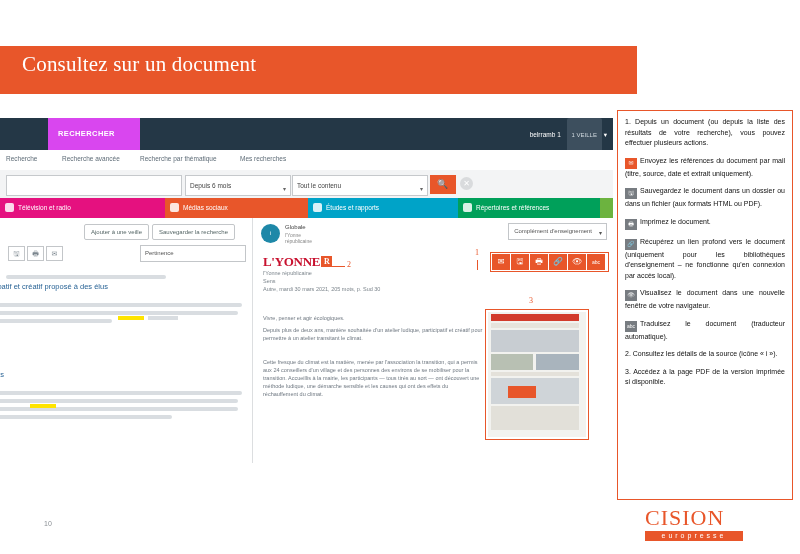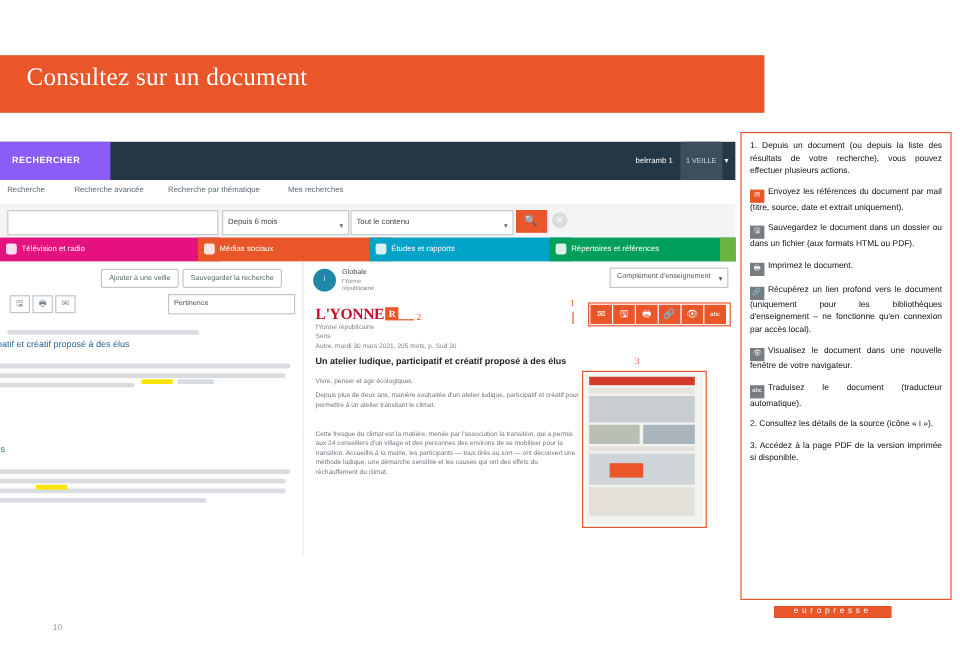--- a/index.html
+++ b/index.html
@@ -28,21 +28,21 @@
   
   .navbar{
     position:absolute;left:0;top:0;width:613px;height:32px;
     background:#243746;
   }
   .nav-tab{
     position:absolute;top:0;height:32px;line-height:32px;
     color:#ffffff;font-size:7.5px;letter-spacing:.4px;
     padding:0 10px;font-weight:bold;
   }
-  .nav-tab.active{background:#8b5cf6;}
+  .nav-tab.active{background:#d946ef;margin-left:48px;}
   .nav-right{
     position:absolute;right:6px;top:0;height:32px;line-height:32px;
     color:#ffffff;font-size:6.5px;
   }
   .nav-pill{
     display:inline-block;background:#3d4f5e;color:#cfd8de;
     padding:1px 5px;border-radius:2px;font-size:6px;margin-left:4px;
   }
   
   .subnav{
@@ -304,21 +304,20 @@
     <div class="masthead">
       <span>L'YONNE</span><span class="sq">R</span>
     </div>
     <div class="ann-line" style="left:78px;top:48px;width:14px;height:1px;"></div>
     <div class="ann-num" style="left:94px;top:42px;">2</div>
 
     <div class="art-meta" style="top:52px;">l'Yonne républicaine</div>
     <div class="art-meta" style="top:60px;">Sens</div>
     <div class="art-meta" style="top:68px;">Autre, mardi 30 mars 2021, 205 mots, p. Sud 30</div>
 
-    <div class="art-title">Un atelier ludique, participatif et créatif proposé à des élus</div>
 
     <div class="art-p" style="top:96px;">Vivre, penser et agir écologiques.</div>
     <div class="art-p" style="top:108px;">Depuis plus de deux ans, manière souhaitée d'un atelier ludique, participatif et créatif pour permettre à un atelier transitant le climat.</div>
     <div class="art-p" style="top:140px;height:78px;overflow:hidden;">Cette fresque du climat est la matière, menée par l'association la transition, qui a permis aux 24 conseillers d'un village et des personnes des environs de se mobiliser pour la transition. Accueillis à la mairie, les participants — tous tirés au sort — ont découvert une méthode ludique, une démarche sensible et les causes qui ont des effets du réchauffement du climat.</div>
 
     <div class="ann-num" style="left:276px;top:78px;">3</div>
     <div class="pdfbox">
       <div class="pdfpage">
         <div style="position:absolute;left:3px;top:2px;width:88px;height:7px;background:#d23b2c;"></div>
         <div style="position:absolute;left:3px;top:11px;width:88px;height:5px;background:#e6e3dc;"></div>
@@ -359,14 +358,15 @@
   <div class="p-item">
     <span>2. Consultez les détails de la source (icône « i »).</span>
   </div>
   <div class="p-item">
     <span>3. Accédez à la page PDF de la version imprimée si disponible.</span>
   </div>
 </div>
 
 <div class="pagenum">10</div>
 <div class="cision">
+  <div class="cision-txt">CISION</div>
   <div class="cision-sub">europresse</div>
 </div>
 
 </body></html>

